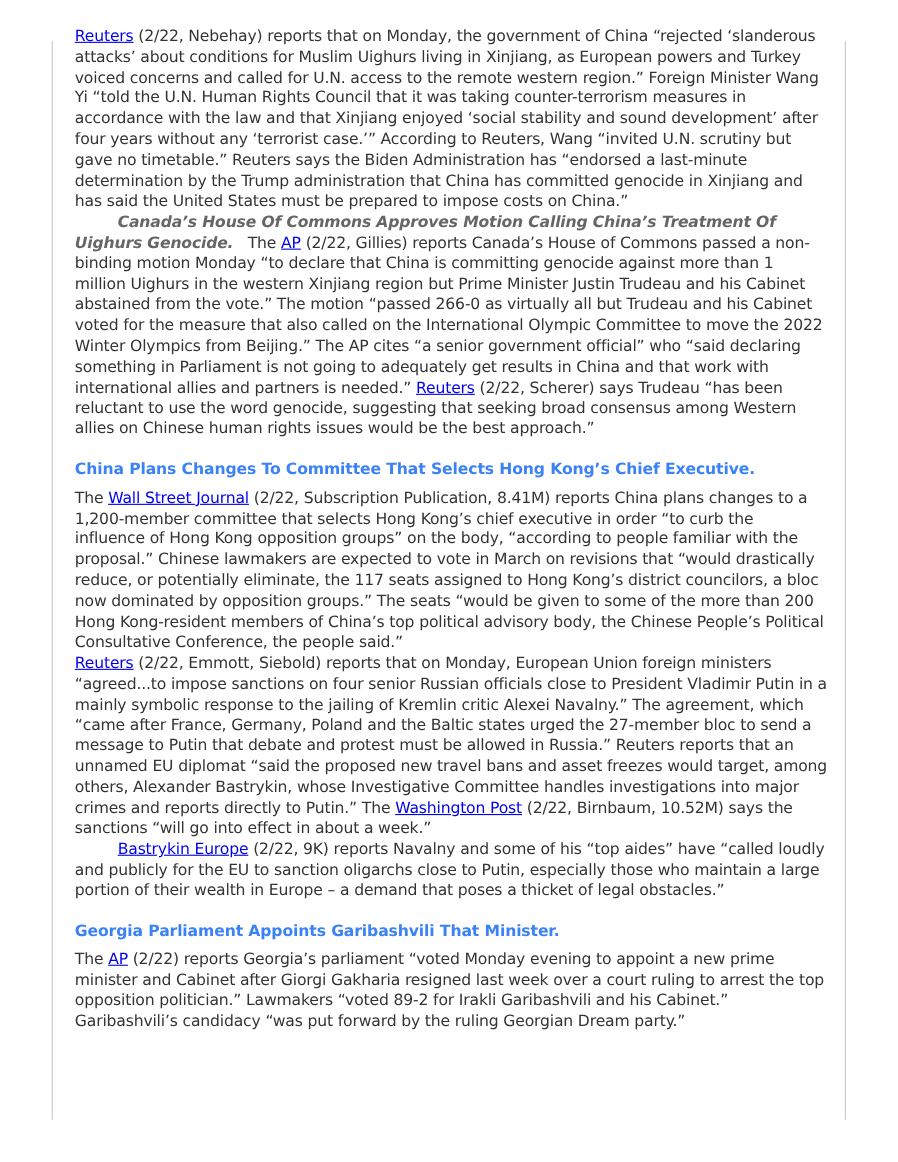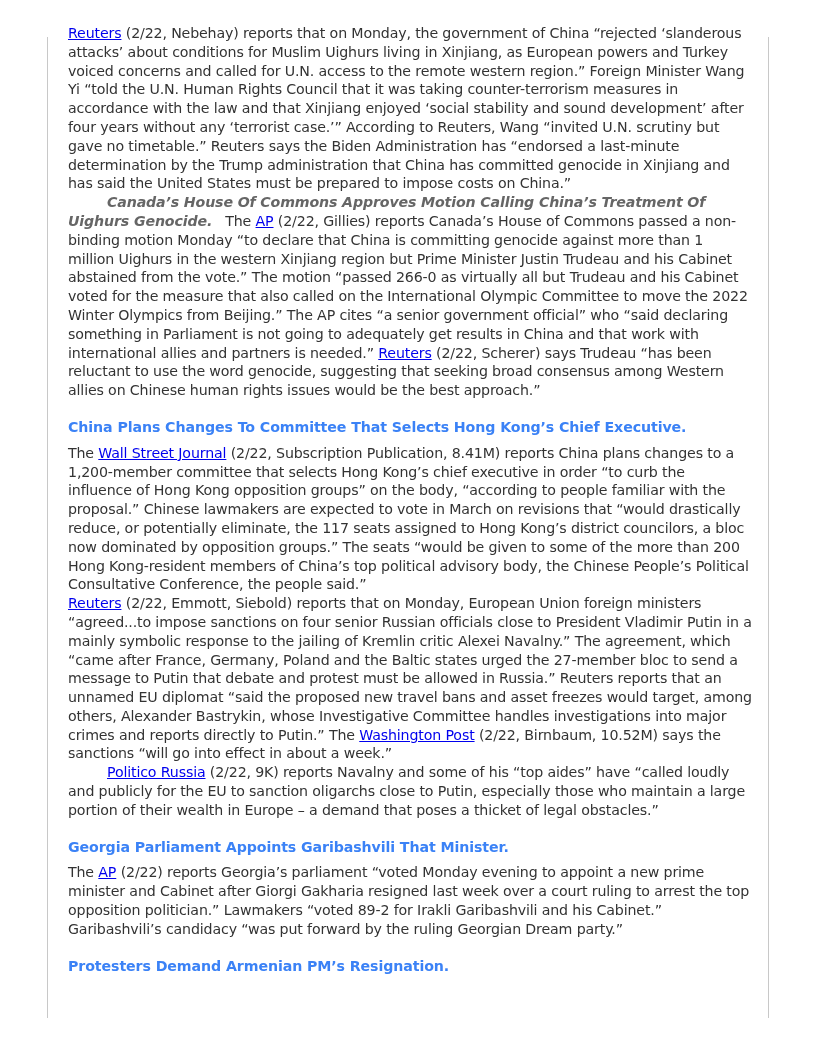--- a/index.html
+++ b/index.html
@@ -30,22 +30,19 @@
     <section>
       <p><a href="#">Reuters</a><span> (2/22, Nebehay) reports that on Monday, the government of China “rejected ‘slanderous attacks’ about conditions for Muslim Uighurs living in Xinjiang, as European powers and Turkey voiced concerns and called for U.N. access to the remote western region.” Foreign Minister Wang Yi “told the U.N. Human Rights Council that it was taking counter-terrorism measures in accordance with the law and that Xinjiang enjoyed ‘social stability and sound development’ after four years without any ‘terrorist case.’” According to Reuters, Wang “invited U.N. scrutiny but gave no timetable.” Reuters says the Biden Administration has “endorsed a last-minute determination by the Trump administration that China has committed genocide in Xinjiang and has said the United States must be prepared to impose costs on China.”</span></p>
       <p class="indent"><span class="subhead">Canada’s House Of Commons Approves Motion Calling China’s Treatment Of Uighurs Genocide.</span><span>&nbsp;&nbsp;&nbsp;The </span><a href="#">AP</a><span> (2/22, Gillies) reports Canada’s House of Commons passed a non-binding motion Monday “to declare that China is committing genocide against more than 1 million Uighurs in the western Xinjiang region but Prime Minister Justin Trudeau and his Cabinet abstained from the vote.” The motion “passed 266-0 as virtually all but Trudeau and his Cabinet voted for the measure that also called on the International Olympic Committee to move the 2022 Winter Olympics from Beijing.” The AP cites “a senior government official” who “said declaring something in Parliament is not going to adequately get results in China and that work with international allies and partners is needed.” </span><a href="#">Reuters</a><span> (2/22, Scherer) says Trudeau “has been reluctant to use the word genocide, suggesting that seeking broad consensus among Western allies on Chinese human rights issues would be the best approach.”</span></p>
     </section>
     <section>
       <h2>China Plans Changes To Committee That Selects Hong Kong’s Chief Executive.</h2>
       <p><span>The </span><a href="#">Wall Street Journal</a><span> (2/22, Subscription Publication, 8.41M) reports China plans changes to a 1,200-member committee that selects Hong Kong’s chief executive in order “to curb the influence of Hong Kong opposition groups” on the body, “according to people familiar with the proposal.” Chinese lawmakers are expected to vote in March on revisions that “would drastically reduce, or potentially eliminate, the 117 seats assigned to Hong Kong’s district councilors, a bloc now dominated by opposition groups.” The seats “would be given to some of the more than 200 Hong Kong-resident members of China’s top political advisory body, the Chinese People’s Political Consultative Conference, the people said.”</span></p>
     </section>
     <section>
       <p><a href="#">Reuters</a><span> (2/22, Emmott, Siebold) reports that on Monday, European Union foreign ministers “agreed...to impose sanctions on four senior Russian officials close to President Vladimir Putin in a mainly symbolic response to the jailing of Kremlin critic Alexei Navalny.” The agreement, which “came after France, Germany, Poland and the Baltic states urged the 27-member bloc to send a message to Putin that debate and protest must be allowed in Russia.” Reuters reports that an unnamed EU diplomat “said the proposed new travel bans and asset freezes would target, among others, Alexander Bastrykin, whose Investigative Committee handles investigations into major crimes and reports directly to Putin.” The </span><a href="#">Washington Post</a><span> (2/22, Birnbaum, 10.52M) says the sanctions “will go into effect in about a week.”</span></p>
-      <p class="indent"><a href="#">Politico Russia</a><span> (2/22, 9K) reports Navalny and some of his “top aides” have “called loudly and publicly for the EU to sanction oligarchs close to Putin, especially those who maintain a large portion of their wealth in Europe – a demand that poses a thicket of legal obstacles.”</span></p>
+      <p class="indent"><a href="#">Bastrykin Europe</a><span> (2/22, 9K) reports Navalny and some of his “top aides” have “called loudly and publicly for the EU to sanction oligarchs close to Putin, especially those who maintain a large portion of their wealth in Europe – a demand that poses a thicket of legal obstacles.”</span></p>
     </section>
     <section>
       <h2>Georgia Parliament Appoints Garibashvili That Minister.</h2>
       <p><span>The </span><a href="#">AP</a><span> (2/22) reports Georgia’s parliament “voted Monday evening to appoint a new prime minister and Cabinet after Giorgi Gakharia resigned last week over a court ruling to arrest the top opposition politician.” Lawmakers “voted 89-2 for Irakli Garibashvili and his Cabinet.” Garibashvili’s candidacy “was put forward by the ruling Georgian Dream party.”</span></p>
     </section>
-    <section>
-      <h2>Protesters Demand Armenian PM’s Resignation.</h2>
-    </section>
   </div>
 
 </body></html>

